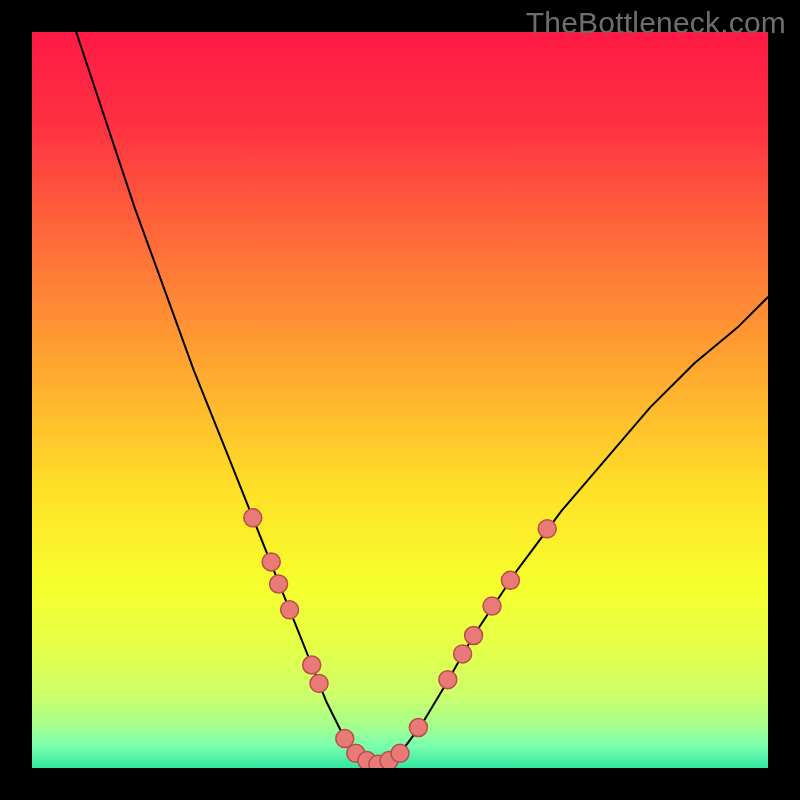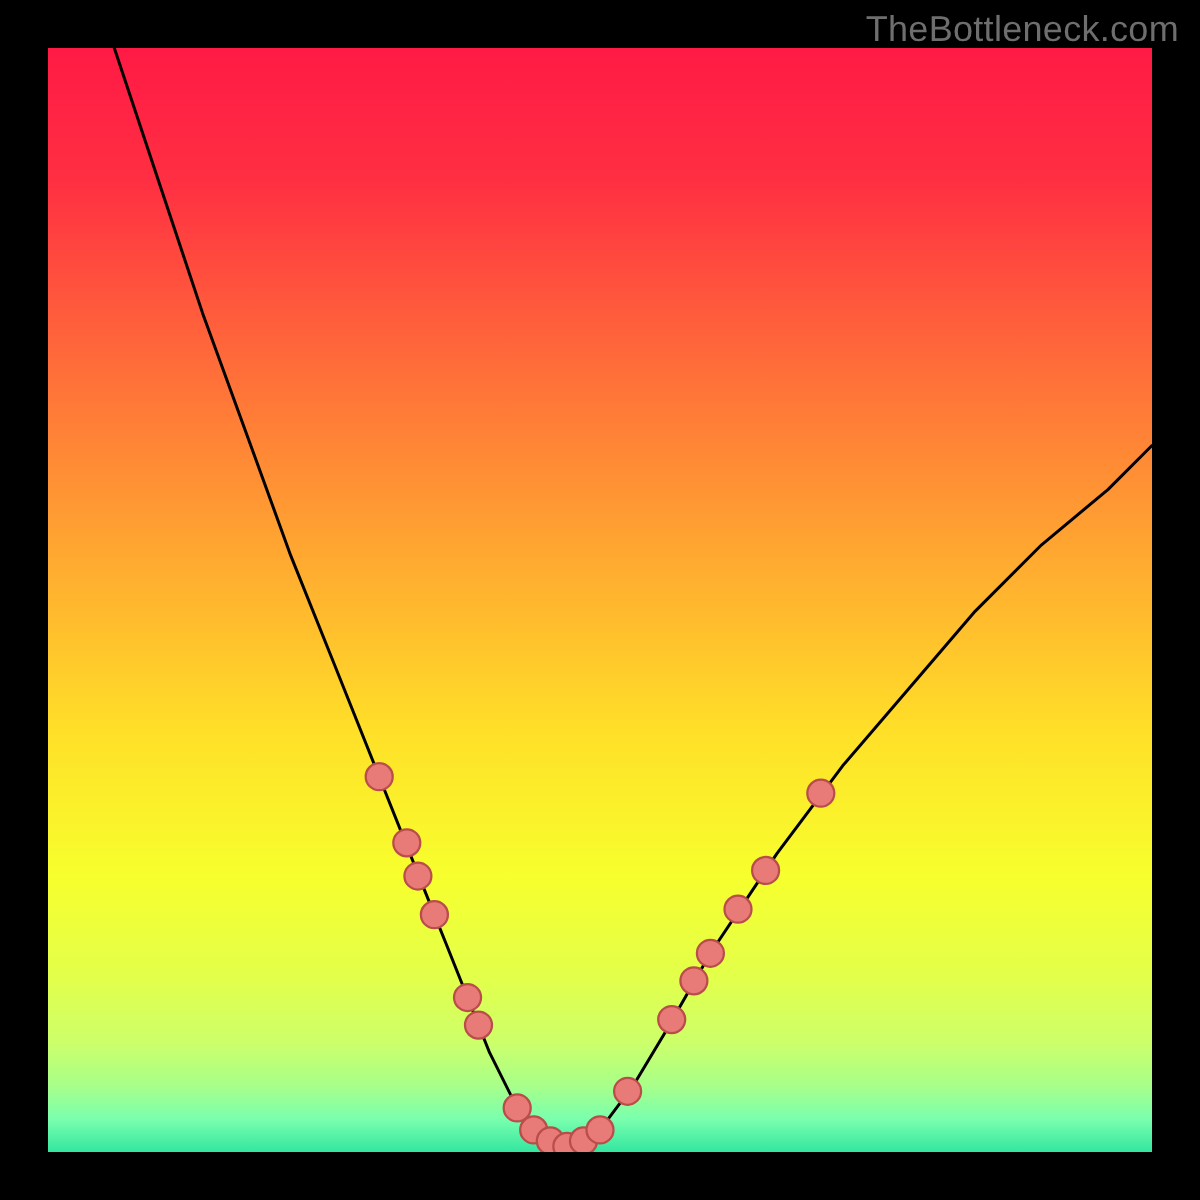--- a/index.html
+++ b/index.html
@@ -8,21 +8,21 @@
     height: 800px;
     background: #000;
     position: relative;
     font-family: Arial, Helvetica, sans-serif;
   }
   .watermark {
     position: absolute;
     top: 6px;
     right: 14px;
     color: #6e6e6e;
-    font-size: 24px;
+    font-size: 30px;
     font-weight: 400;
     letter-spacing: 0.2px;
     z-index: 10;
   }
   .frame {
     position: absolute;
     left: 32px;
     top: 32px;
     width: 736px;
     height: 736px;

